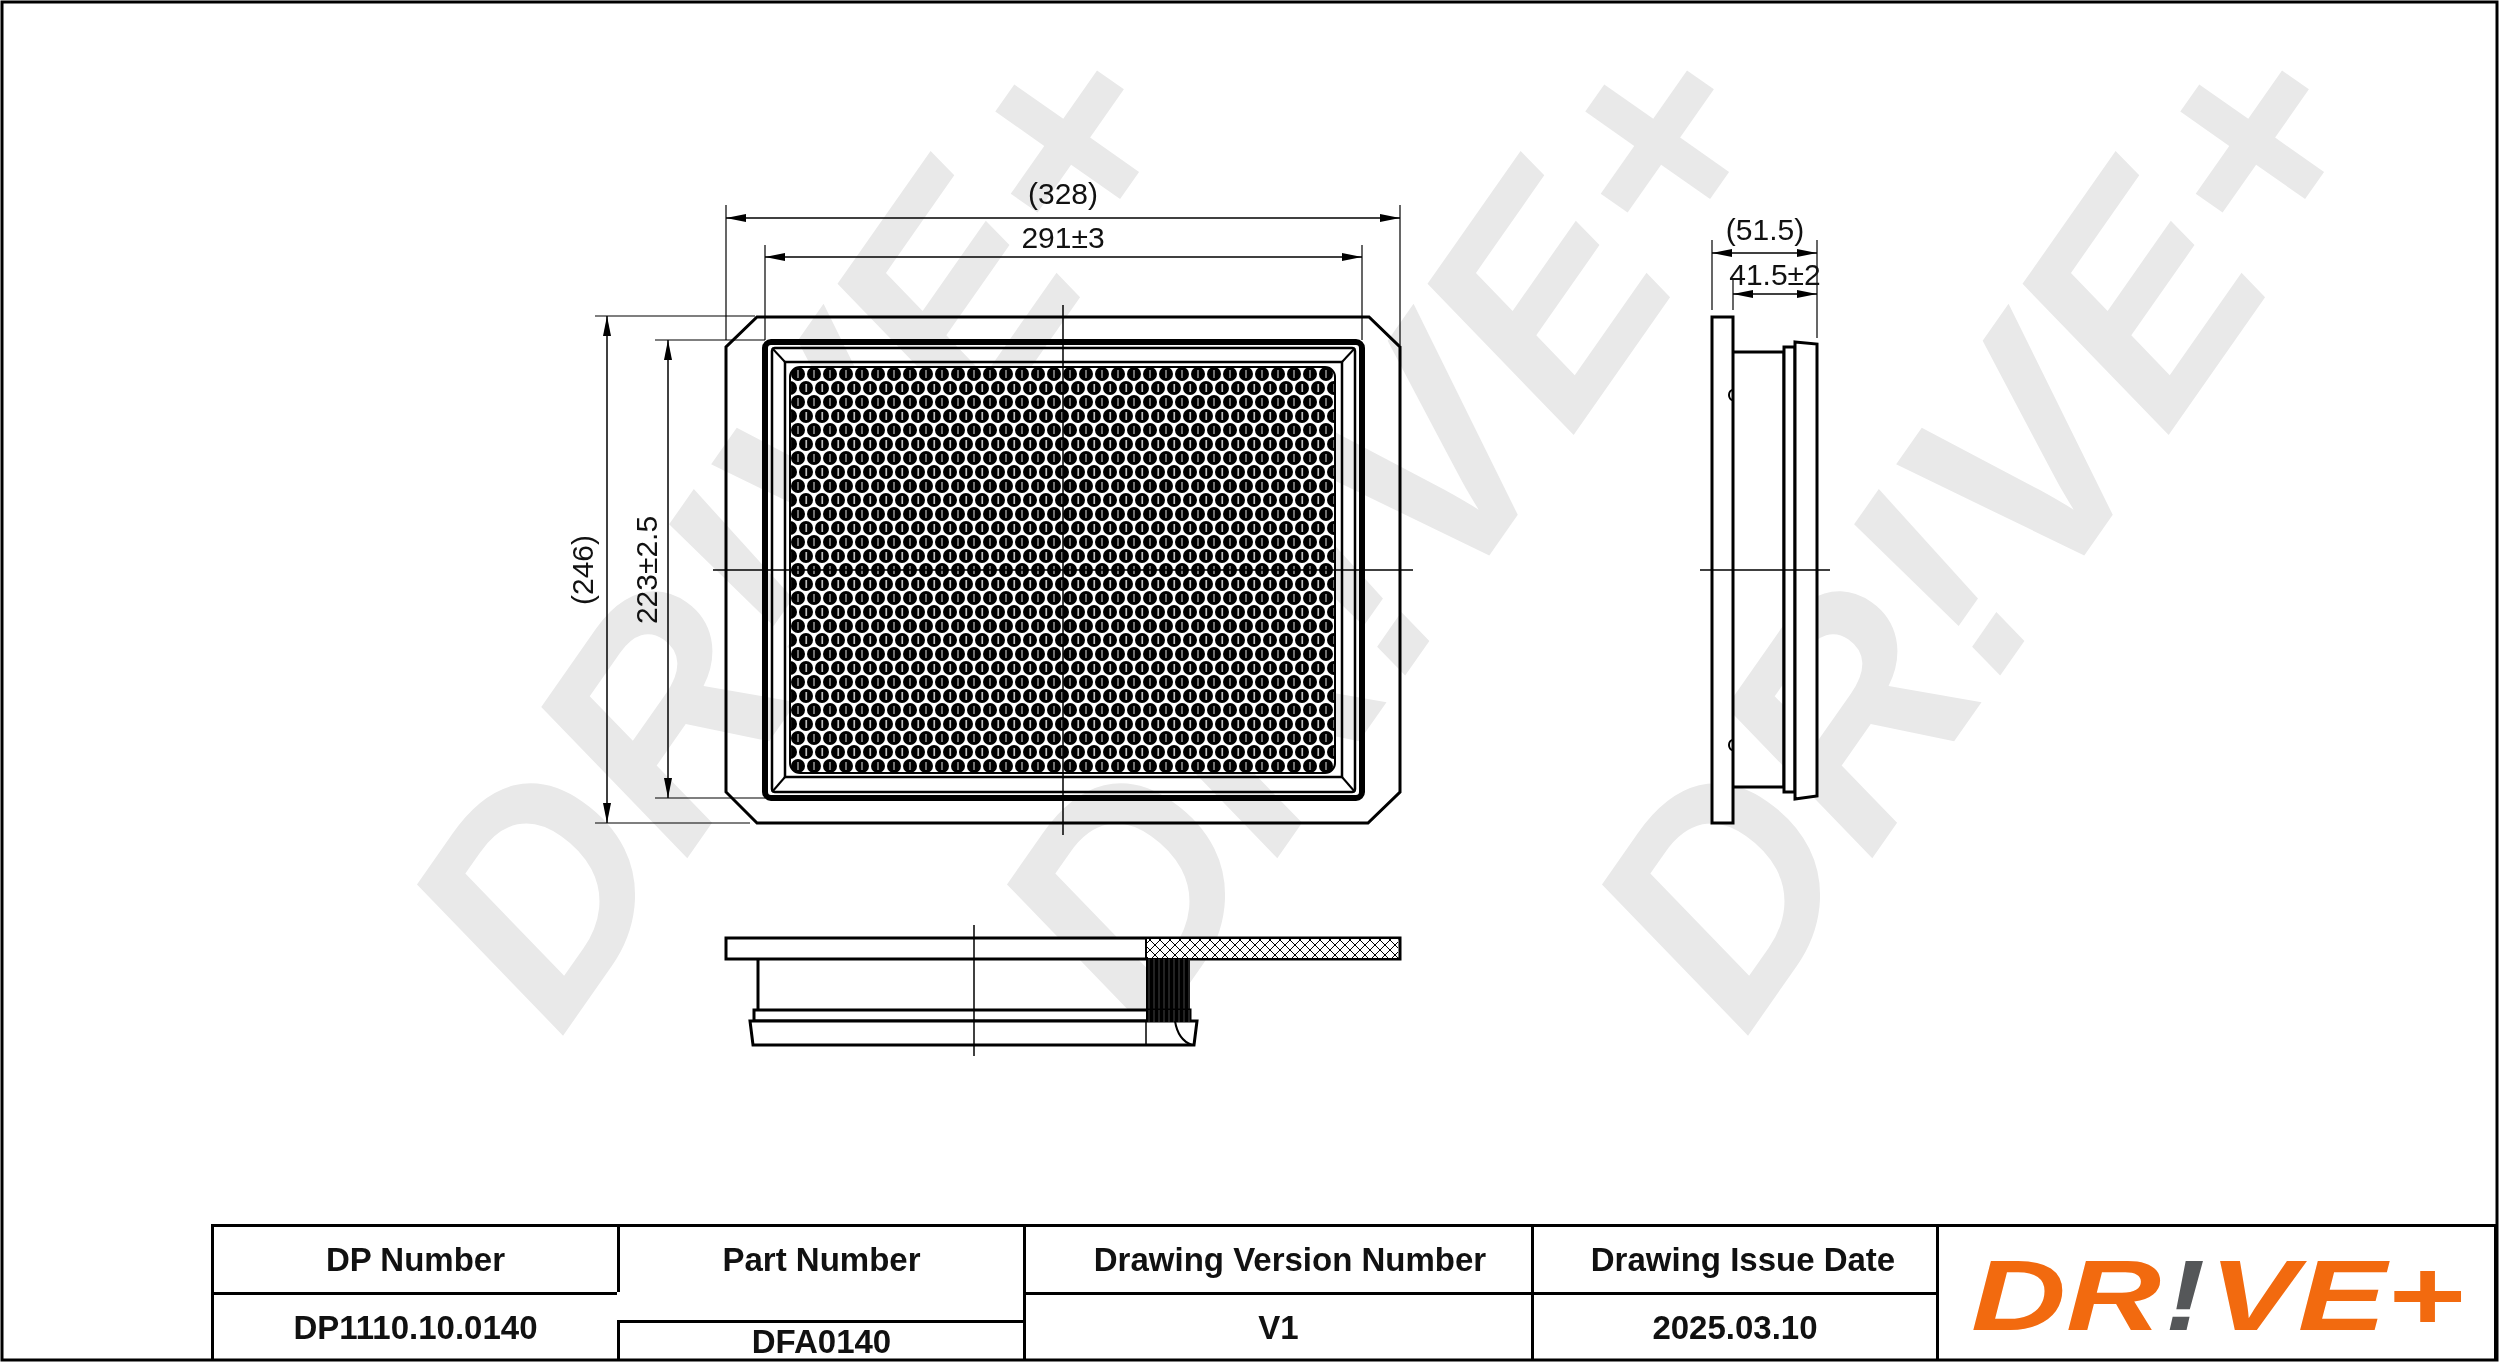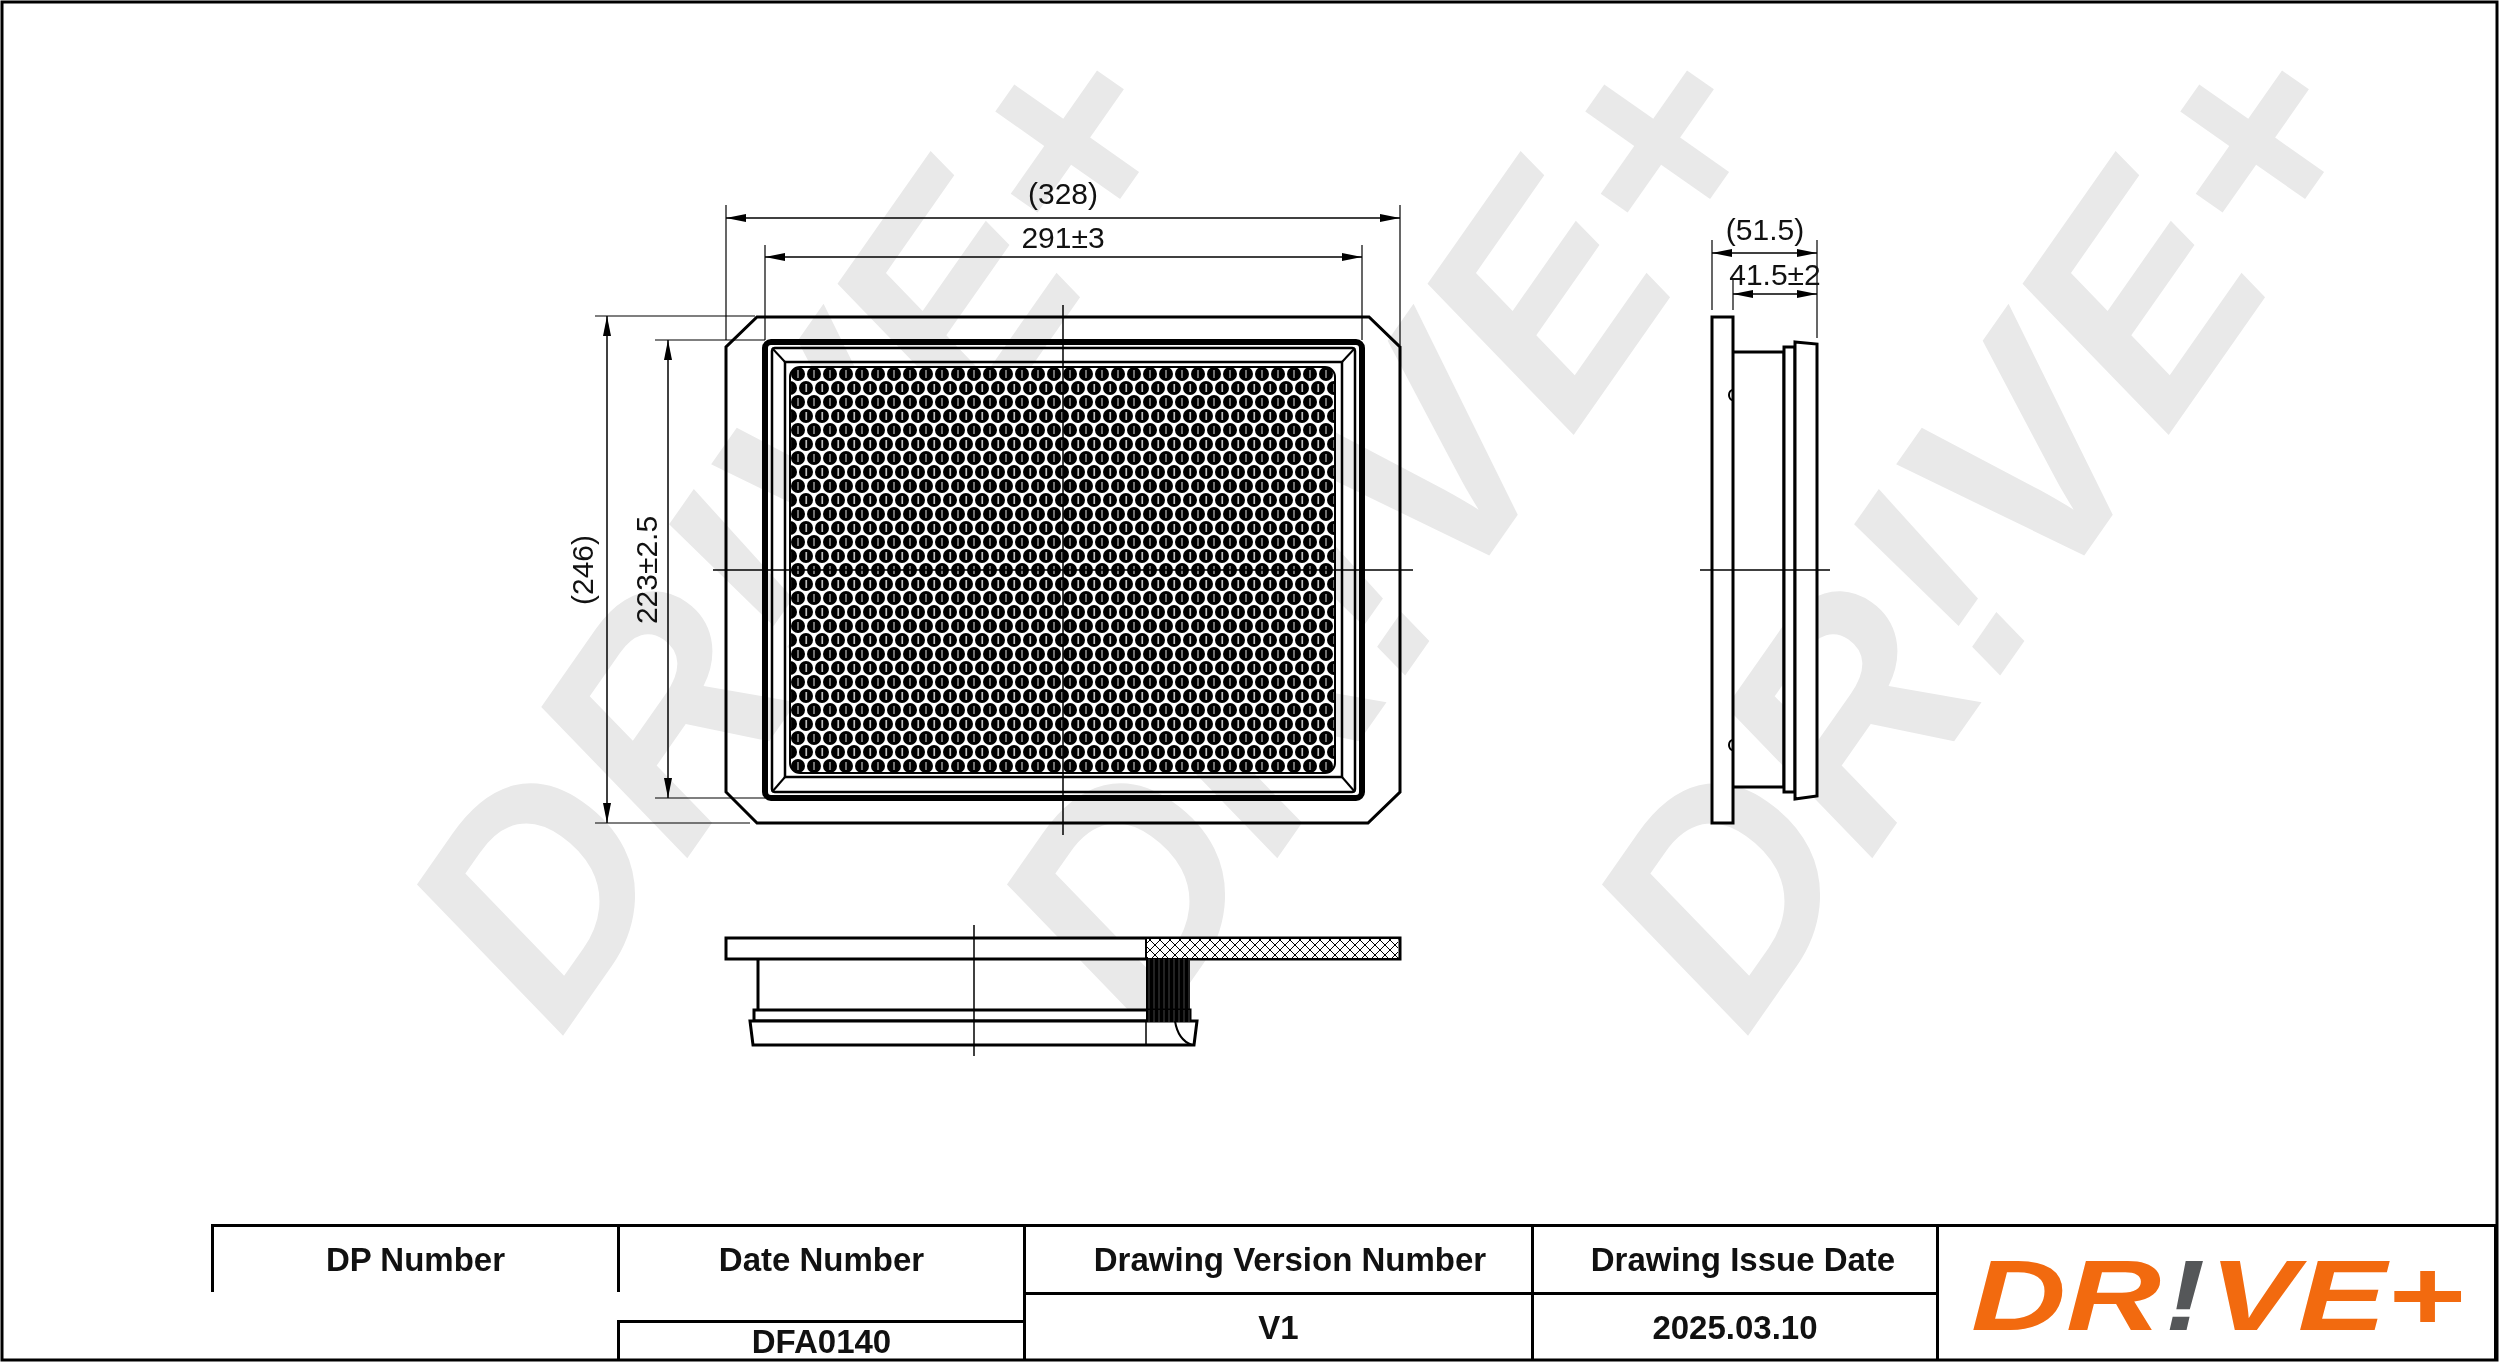--- a/index.html
+++ b/index.html
@@ -116,23 +116,24 @@
     <path d="M750,1021 L1197,1021 L1194,1045 L753,1045 Z" fill="#fff" stroke="#000" stroke-width="3"></path>
     <rect x="1146" y="1010" width="44" height="12" fill="url(#pleats)"></rect>
     <line x1="1146" y1="1021" x2="1146" y2="1045" stroke="#000" stroke-width="1.5"></line>
     <path d="M1175,1021 Q1178,1040 1192,1045" fill="none" stroke="#000" stroke-width="2"></path>
     <line x1="974" y1="925" x2="974" y2="1056" stroke="#000" stroke-width="1.5"></line>
   </g>
 </svg>
 
 <div class="title-block">
   <div class="cell" style="grid-column:1;grid-row:1;">DP Number</div>
-  <div class="cell" style="grid-column:2;grid-row:1;">Date Number</div>
+  <div class="cell" style="grid-column:2;grid-row:1;">Part Number</div>
   <div class="cell" style="grid-column:3;grid-row:1;padding-left:23px;">Drawing Version Number</div>
   <div class="cell" style="grid-column:4;grid-row:1;padding-left:16px;">Drawing Issue Date</div>
+  <div class="cell r2" style="grid-column:1;grid-row:2;">DP1110.10.0140</div>
   <div class="cell r2" style="grid-column:2;grid-row:2;margin-top:28px;">DFA0140</div>
   <div class="cell r2" style="grid-column:3;grid-row:2;">V1</div>
   <div class="cell r2" style="grid-column:4;grid-row:2;">2025.03.10</div>
   <div class="logo-cell">
     <svg width="500" height="80" viewBox="0 0 500 80" xmlns="http://www.w3.org/2000/svg">
       <g font-family="Liberation Sans, sans-serif" font-weight="bold" font-style="italic" font-size="100">
         <text x="2" y="76" fill="#f26a0f" textLength="190" lengthAdjust="spacingAndGlyphs">DR</text>
         <text x="196" y="76" fill="#555759" textLength="40" lengthAdjust="spacingAndGlyphs">!</text>
         <text x="240" y="76" fill="#f26a0f" textLength="255" lengthAdjust="spacingAndGlyphs">VE+</text>
       </g>

